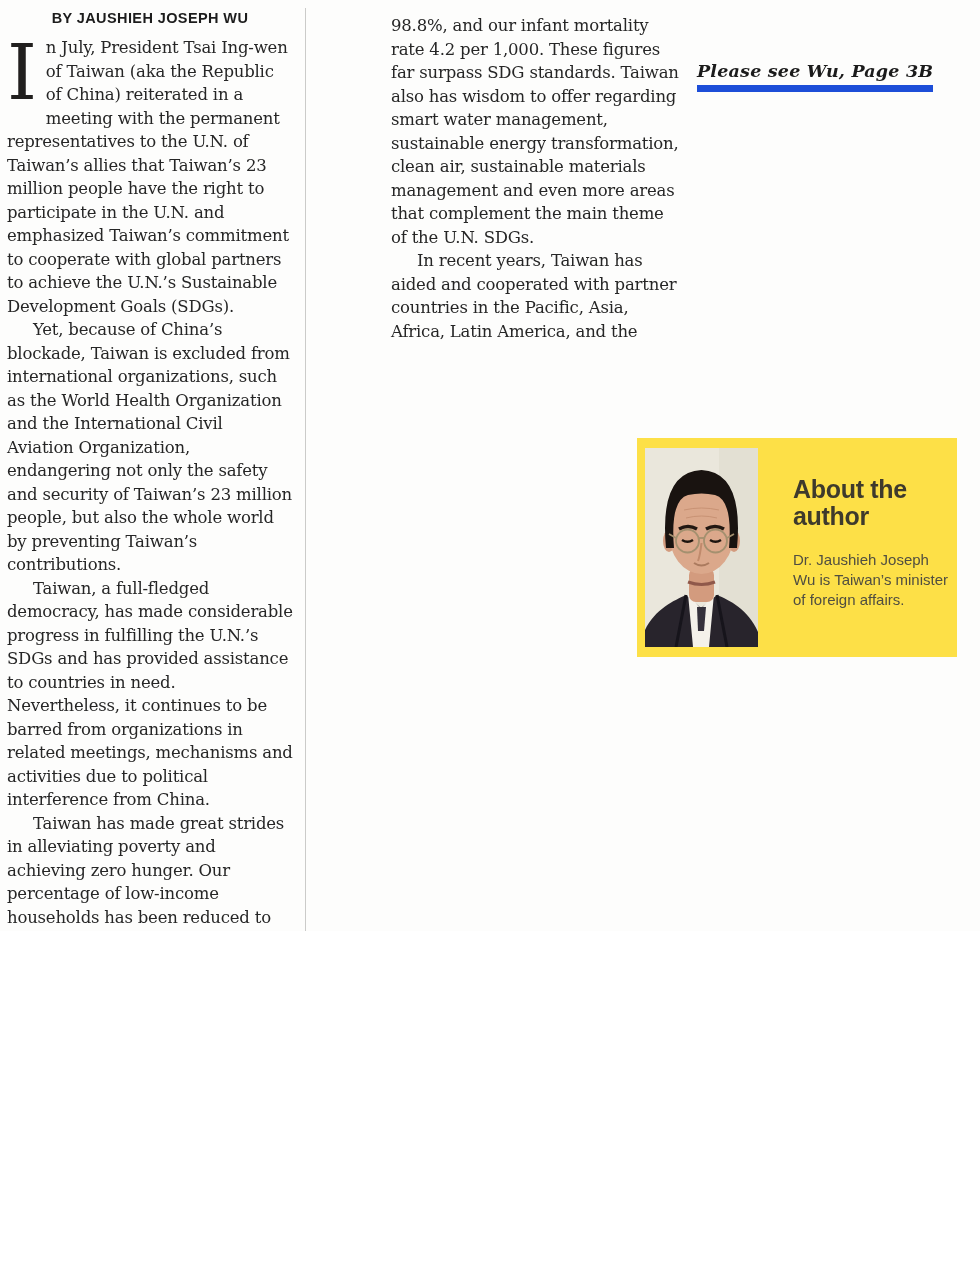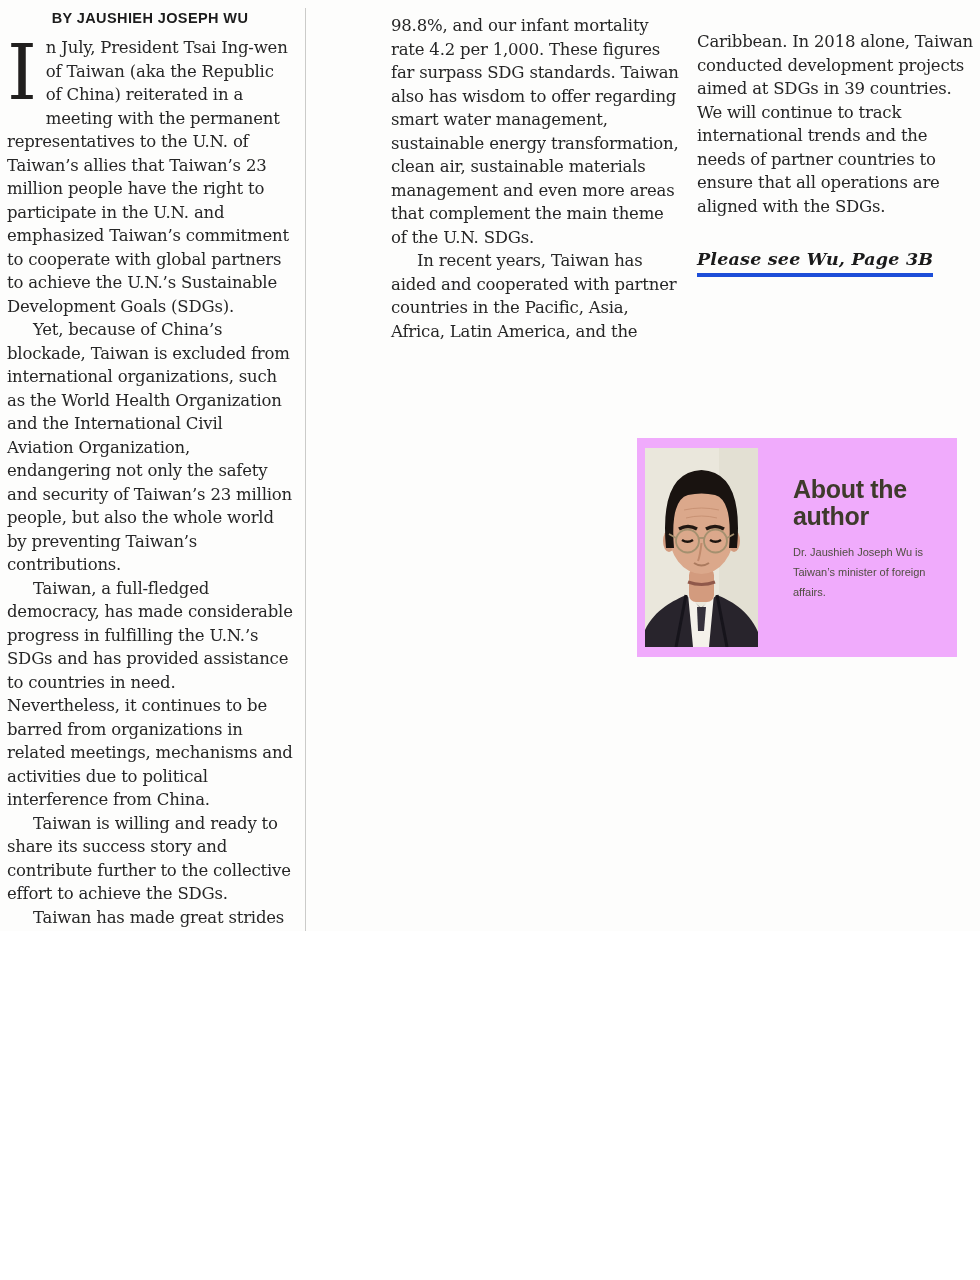--- a/index.html
+++ b/index.html
@@ -32,71 +32,69 @@
     color:#211f1e;
   }
   .colrule {
     position:absolute; left:305px; top:8px;
     width:1px; height:948px; background:#cbcbc9;
   }
   .jump {
     display:inline-block; margin-top:30px;
     font-style:italic; font-weight:bold; font-size:17.5px;
     color:#1b1b1b; letter-spacing:0.2px;
-    border-bottom:4px solid #1d4ed8; padding-bottom:1px;
+    border-bottom:7px solid #1d4ed8; padding-bottom:1px;
     cursor:pointer;
   }
   .about-box {
     position:absolute; left:637px; top:438px;
-    width:320px; height:219px; background:#f0abfc;
+    width:320px; height:219px; background:#fde047;
   }
   .about-photo {
     position:absolute; left:8px; top:10px;
     width:113px; height:199px; overflow:hidden;
     background:#eae7dc;
   }
   .about-photo svg { display:block; }
   .about-text {
     position:absolute; left:156px; top:38px; width:158px;
     font-family:"Liberation Sans", sans-serif;
   }
   .about-heading {
     font-weight:bold; font-size:25px; line-height:27px;
     color:#3e3a2c; letter-spacing:-0.3px;
   }
   .about-body {
-    margin-top:12px;
-    font-size:11px; line-height:20px;
+    margin-top:20px;
+    font-size:15px; line-height:20px;
     color:#504e41;
   }
 </style>
 </head>
 <body>
 
 <div class="page">
 
   <div class="byline">BY JAUSHIEH JOSEPH WU</div>
 
   <div class="colrule"></div>
 
   <div class="col col1">
     <p class="para"><span class="dropcap">I</span><span>n July, President Tsai Ing-wen of Taiwan (aka the Republic of China) reiterated in a meeting with the permanent representatives to the U.N. of Taiwan’s allies that Taiwan’s 23 million people have the right to participate in the U.N. and emphasized Taiwan’s commitment to cooperate with global partners to achieve the U.N.’s Sustainable Development Goals (SDGs).</span></p>
     <p class="indent">Yet, because of China’s blockade, Taiwan is excluded from international organizations, such as the World Health Organization and the International Civil Aviation Organization, endangering not only the safety and security of Taiwan’s 23 million people, but also the whole world by preventing Taiwan’s contributions.</p>
     <p class="indent">Taiwan, a full-fledged democracy, has made considerable progress in fulfilling the U.N.’s SDGs and has provided assistance to countries in need. Nevertheless, it continues to be barred from organizations in related meetings, mechanisms and activities due to political interference from China.</p>
-    <p class="indent">Taiwan is willing and ready to share its success story and contribute further to the collective effort to achieve the SDGs.</p>
     <p class="indent">Taiwan has made great strides in alleviating poverty and achieving zero hunger. Our percentage of low-income households has been reduced to 1.6 percent. Launched in 1993, the National Health Insurance program now covers 99.8% of the population. In 2018, our waste recycling rate reached 55.69%, our literacy rate</p>
   </div>
 
   <div class="col col2">
     <p>98.8%, and our infant mortality rate 4.2 per 1,000. These figures far surpass SDG standards. Taiwan also has wisdom to offer regarding smart water management, sustainable energy transformation, clean air, sustainable materials management and even more areas that complement the main theme of the U.N. SDGs.</p>
     <p class="indent">In recent years, Taiwan has aided and cooperated with partner countries in the Pacific, Asia, Africa, Latin America, and the</p>
   </div>
 
   <div class="col col3">
-    <p>Caribbean. In 2018 alone, Taiwan conducted development projects aimed at SDGs in 39 countries. We will continue to track international trends and the needs of partner countries to ensure that all operations are aligned with the SDGs.</p>
     <span class="jump">Please see Wu, Page 3B</span>
   </div>
 
   <div class="about-box">
     <div class="about-photo">
       <svg width="113" height="199" viewBox="0 0 113 199" xmlns="http://www.w3.org/2000/svg">
 
         <rect x="0" y="0" width="113" height="199" fill="#eae7dc"></rect>
         <rect x="74" y="0" width="39" height="199" fill="#e3e0d3"></rect>
 

